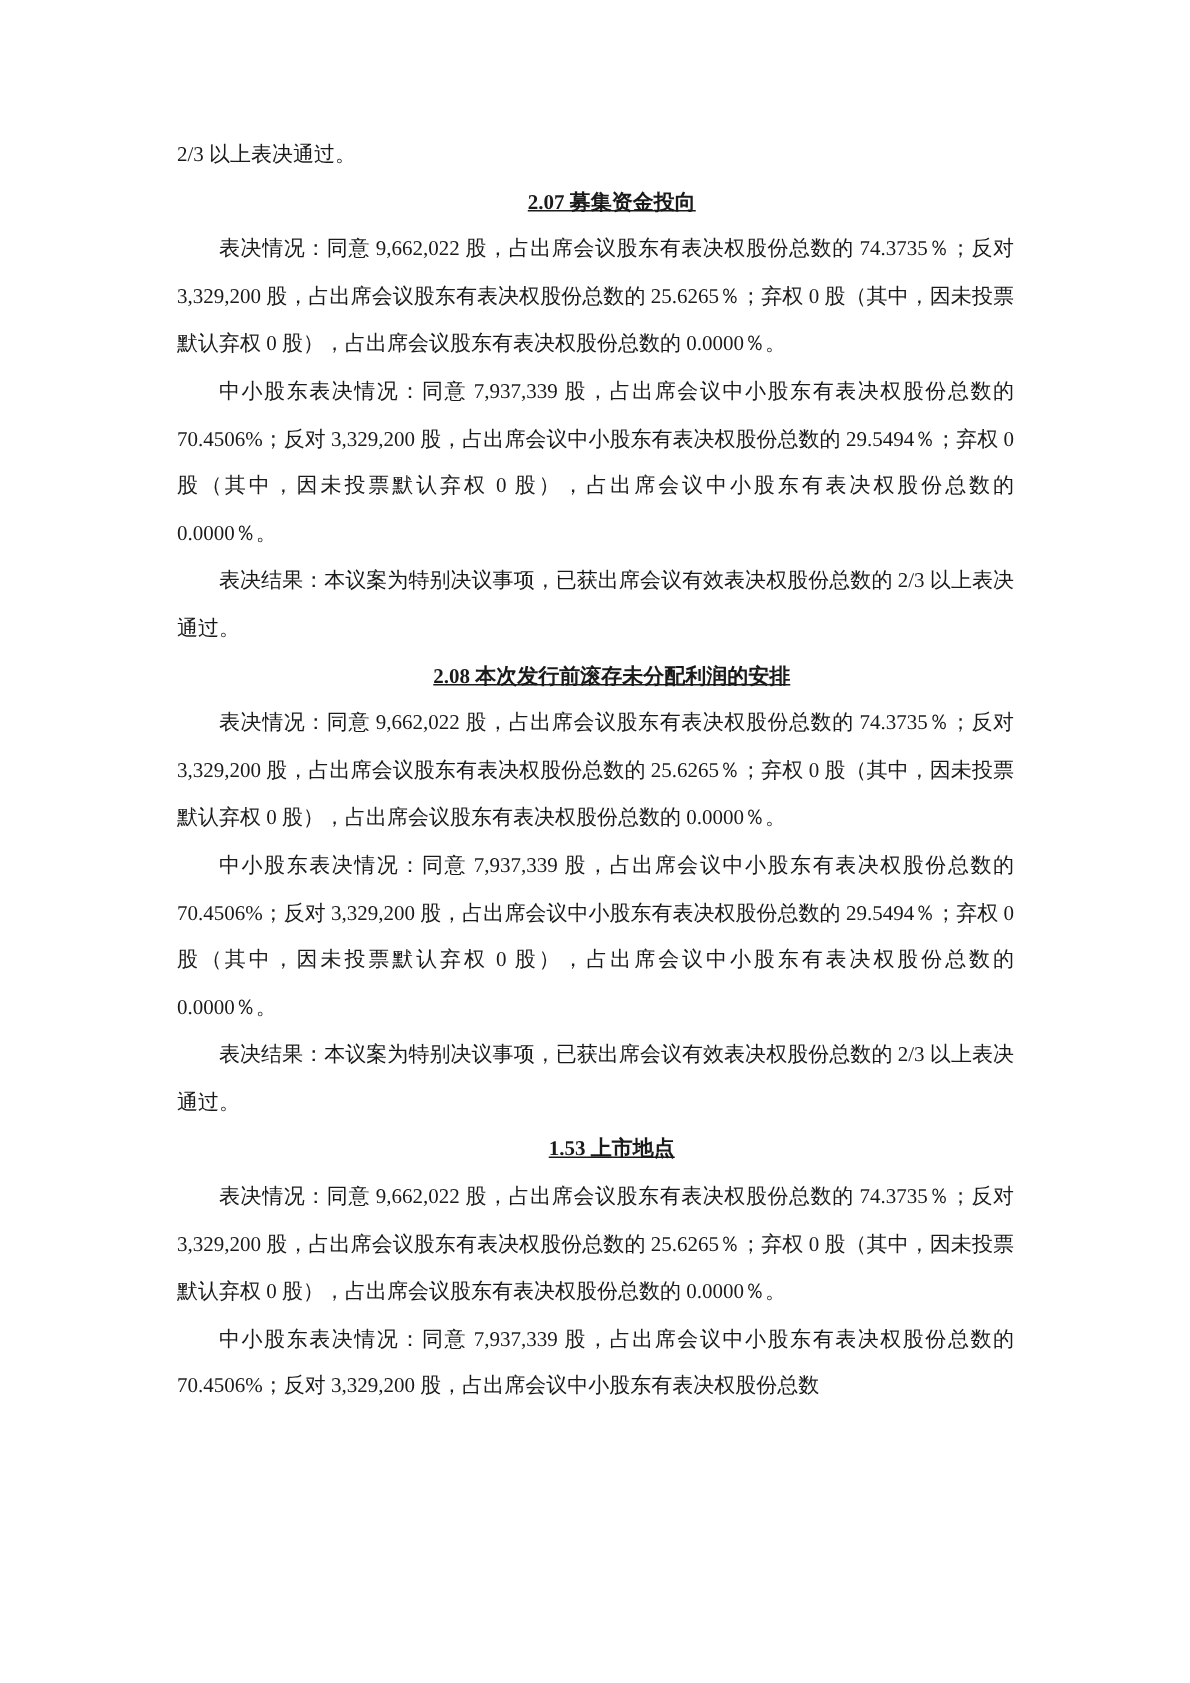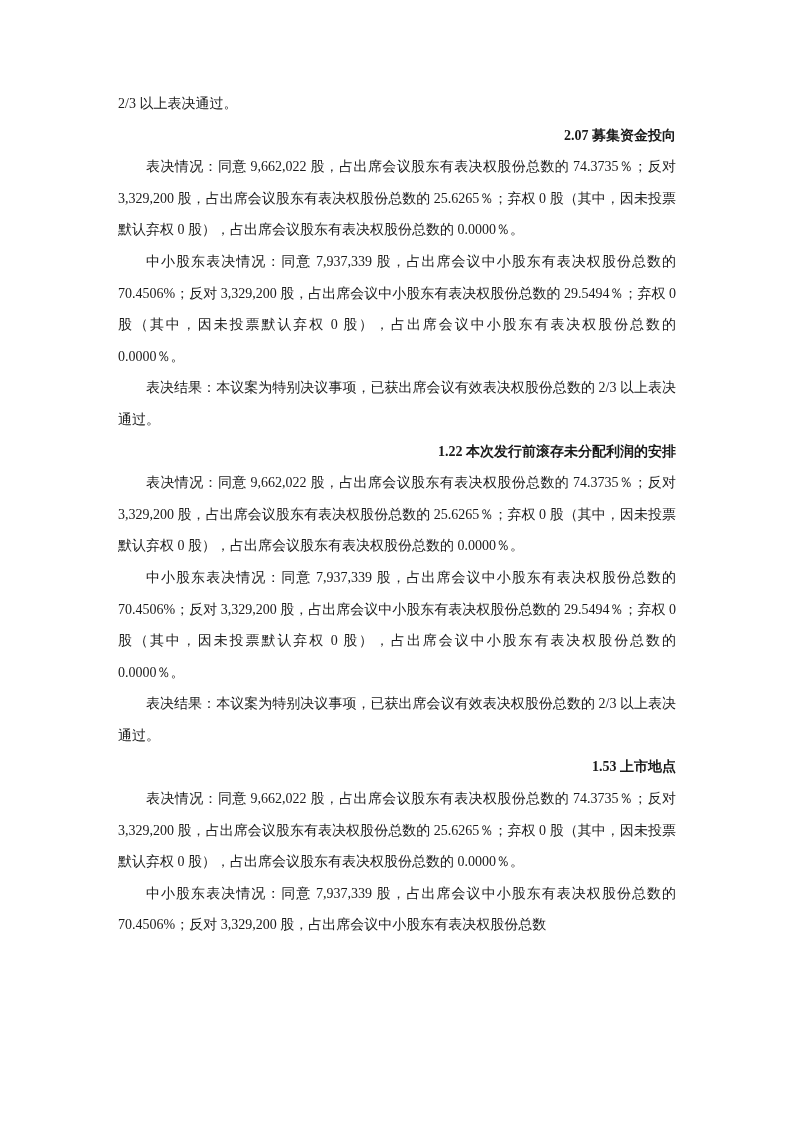--- a/index.html
+++ b/index.html
@@ -22,40 +22,41 @@
     padding: 0;
     font-size: 14px;
     text-align: justify;
     text-justify: inter-ideograph;
   }
   .cont-line { text-indent: 0; }
   .body-para { text-indent: 2em; }
   h3.sec-heading {
     font-weight: bold;
     text-indent: 1.55em;
-    text-align: right;
+    text-align: center;
+    text-decoration: underline;
   }
   .clip-2 {
     max-height: 63.2px;
     overflow: hidden;
   }
 </style>
 </head>
 <body>
 
 <div class="page">
 
   <p class="cont-line">2/3 以上表决通过。</p>
 
   <h3 class="sec-heading">2.07 募集资金投向</h3>
   <p class="body-para">表决情况：同意 9,662,022 股，占出席会议股东有表决权股份总数的 74.3735％；反对 3,329,200 股，占出席会议股东有表决权股份总数的 25.6265％；弃权 0 股（其中，因未投票默认弃权 0 股），占出席会议股东有表决权股份总数的 0.0000％。</p>
   <p class="body-para">中小股东表决情况：同意 7,937,339 股，占出席会议中小股东有表决权股份总数的 70.4506%；反对 3,329,200 股，占出席会议中小股东有表决权股份总数的 29.5494％；弃权 0 股（其中，因未投票默认弃权 0 股），占出席会议中小股东有表决权股份总数的 0.0000％。</p>
   <p class="body-para">表决结果：本议案为特别决议事项，已获出席会议有效表决权股份总数的 2/3 以上表决通过。</p>
 
-  <h3 class="sec-heading">1.22 本次发行前滚存未分配利润的安排</h3>
+  <h3 class="sec-heading">2.08 本次发行前滚存未分配利润的安排</h3>
   <p class="body-para">表决情况：同意 9,662,022 股，占出席会议股东有表决权股份总数的 74.3735％；反对 3,329,200 股，占出席会议股东有表决权股份总数的 25.6265％；弃权 0 股（其中，因未投票默认弃权 0 股），占出席会议股东有表决权股份总数的 0.0000％。</p>
   <p class="body-para">中小股东表决情况：同意 7,937,339 股，占出席会议中小股东有表决权股份总数的 70.4506%；反对 3,329,200 股，占出席会议中小股东有表决权股份总数的 29.5494％；弃权 0 股（其中，因未投票默认弃权 0 股），占出席会议中小股东有表决权股份总数的 0.0000％。</p>
   <p class="body-para">表决结果：本议案为特别决议事项，已获出席会议有效表决权股份总数的 2/3 以上表决通过。</p>
 
   <h3 class="sec-heading">1.53 上市地点</h3>
   <p class="body-para">表决情况：同意 9,662,022 股，占出席会议股东有表决权股份总数的 74.3735％；反对 3,329,200 股，占出席会议股东有表决权股份总数的 25.6265％；弃权 0 股（其中，因未投票默认弃权 0 股），占出席会议股东有表决权股份总数的 0.0000％。</p>
   <p class="body-para clip-2">中小股东表决情况：同意 7,937,339 股，占出席会议中小股东有表决权股份总数的 70.4506%；反对 3,329,200 股，占出席会议中小股东有表决权股份总数</p>
 
 </div>
 

